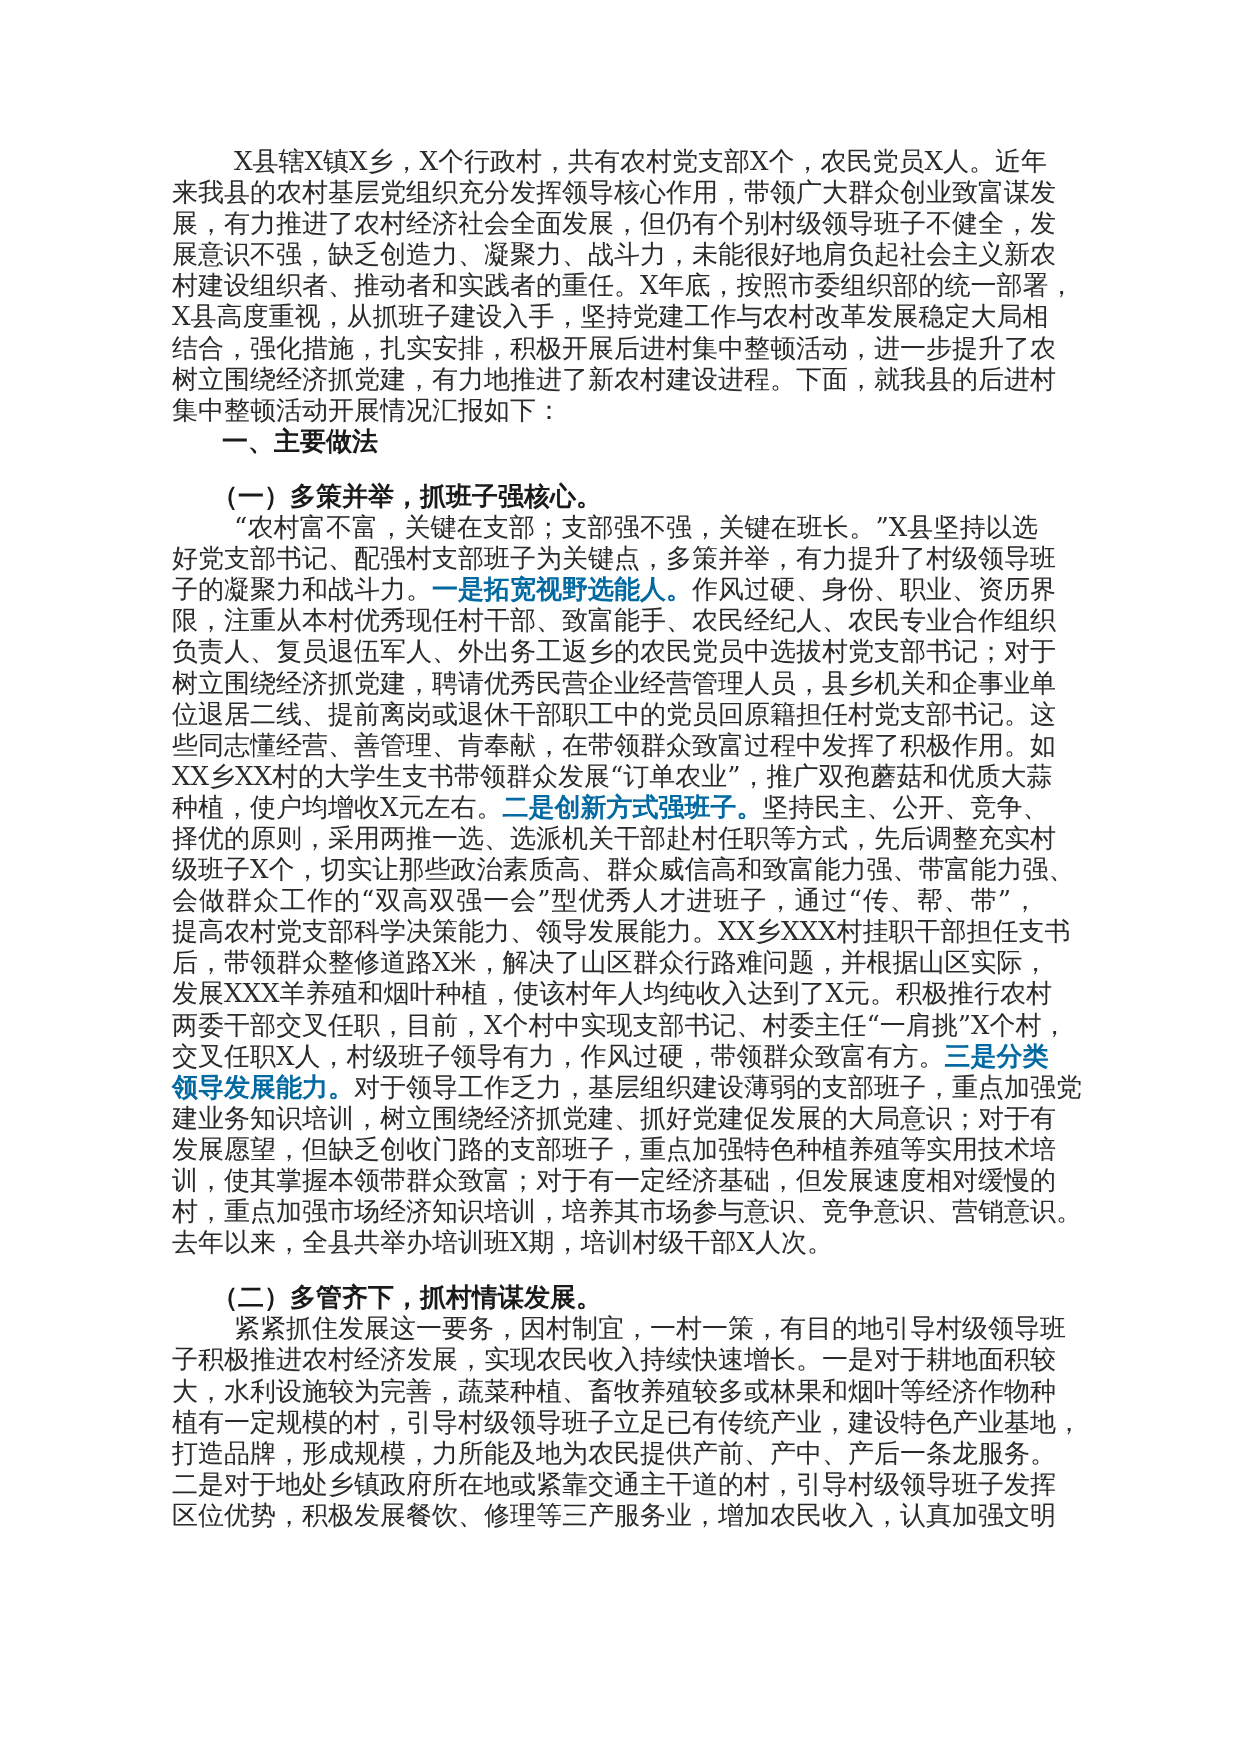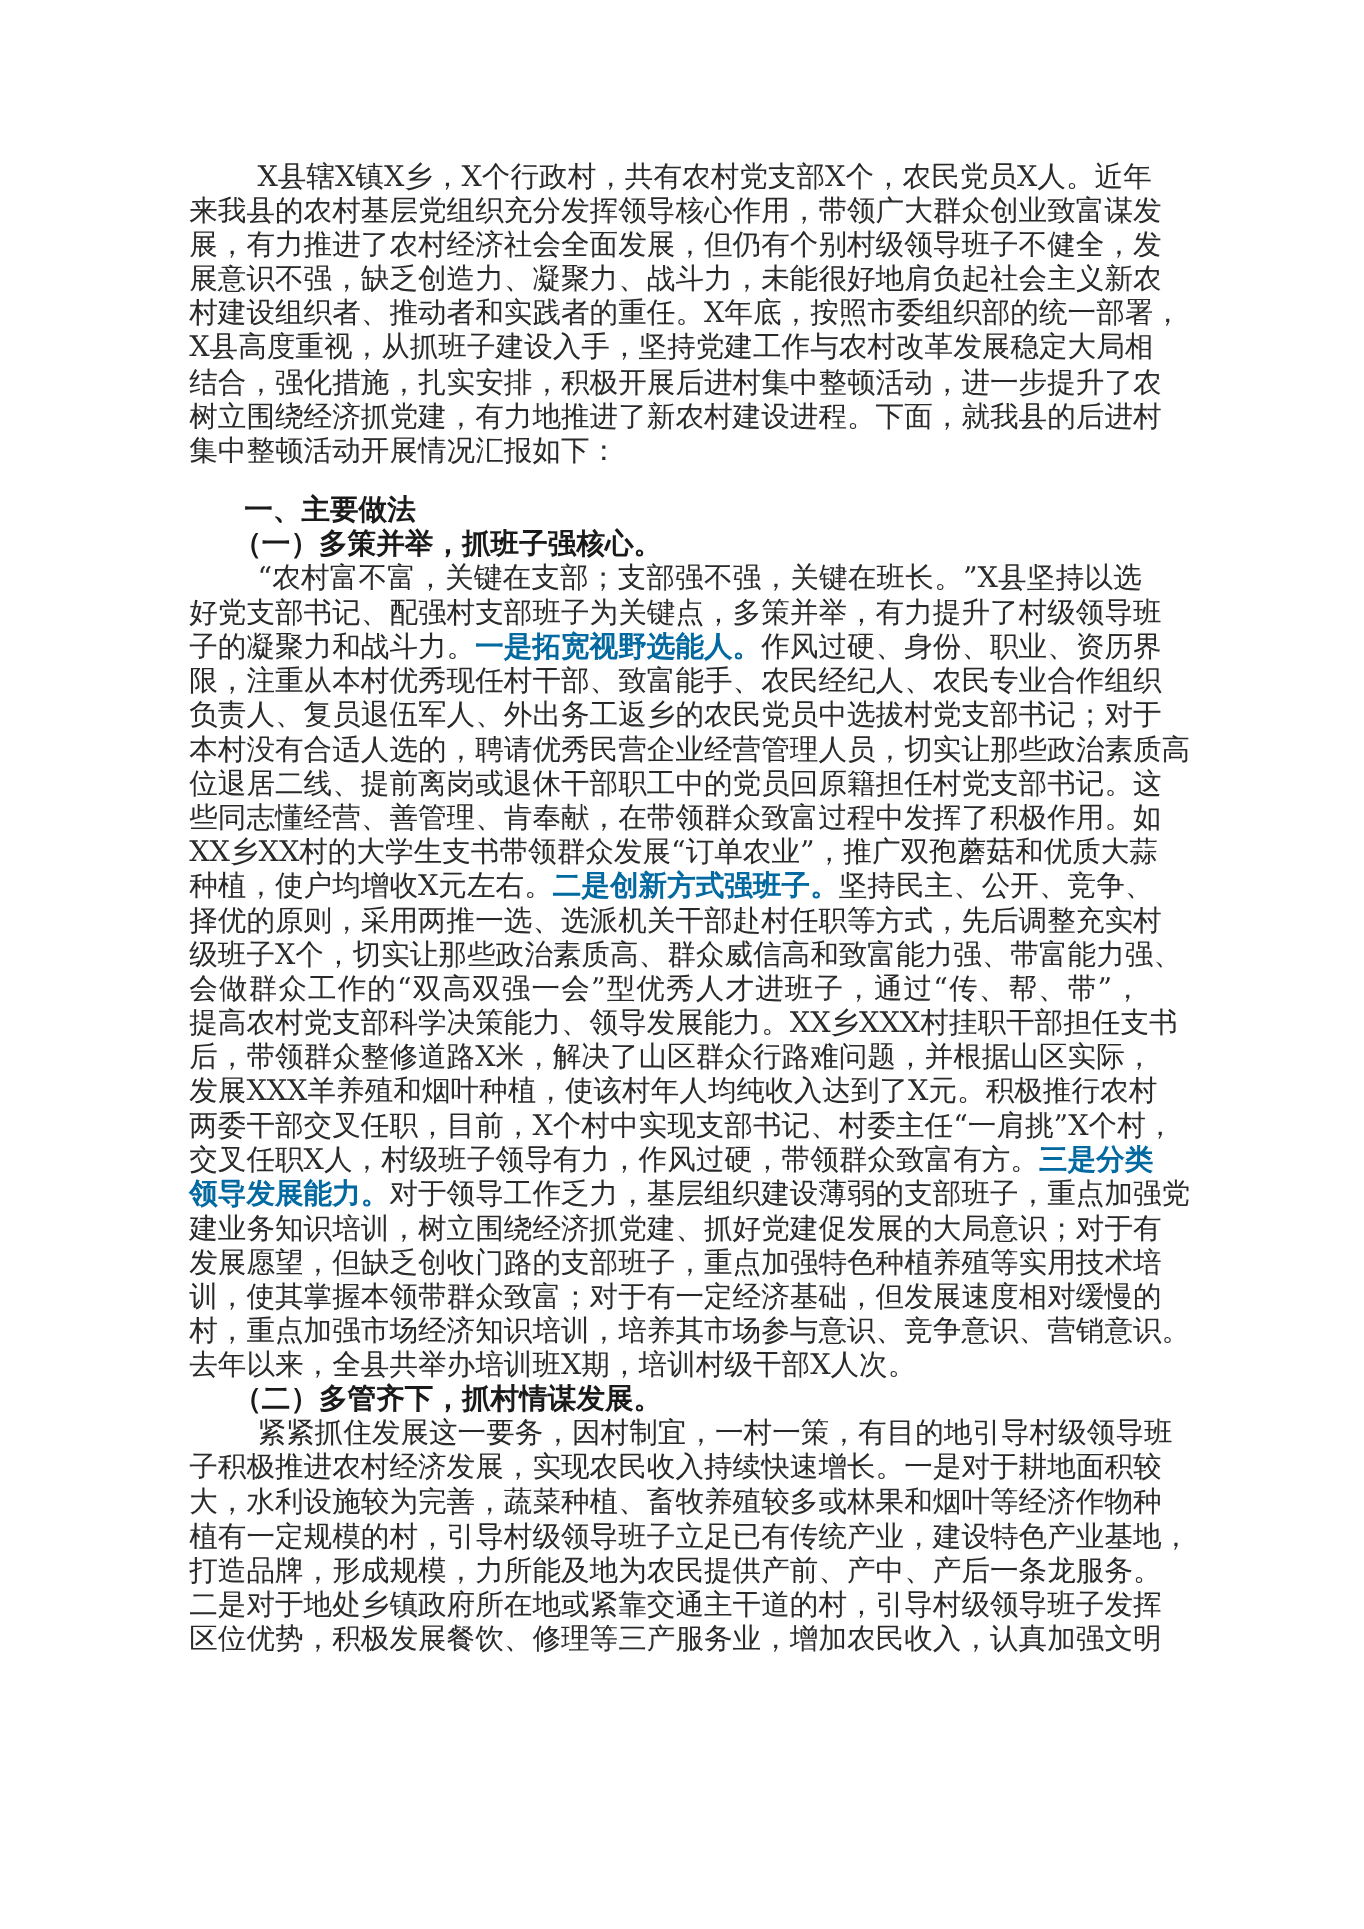--- a/index.html
+++ b/index.html
@@ -12,22 +12,22 @@
   .line {
     height: 31.1px; line-height: 31.1px;
     font-size: 26px;
     white-space: nowrap;
     text-align: justify; text-align-last: justify;
     letter-spacing: 0;
   }
   .line.last { text-align-last: left; }
   .line.indent { padding-left: 62px; }
   .line.heading { font-weight: bold; text-align-last: left; color: #1a1a1a; }
-  .line.heading.h1 { padding-left: 50px; margin-top: 23px; }
-  .line.heading.h2 { padding-left: 40px; }
+  .line.heading.h1 { padding-left: 50px; }
+  .line.heading.h2 { padding-left: 40px; margin-top: 24px; }
   .b { font-weight: bold; color: #0369a1; }
 </style>
 </head>
 <body>
 
 <div class="page">
 
   <div>
     <div class="line indent">X县辖X镇X乡，X个行政村，共有农村党支部X个，农民党员X人。近年</div>
     <div class="line">来我县的农村基层党组织充分发挥领导核心作用，带领广大群众创业致富谋发</div>
@@ -43,21 +43,21 @@
   <div class="line heading h1">一、主要做法</div>
 
   <div class="line heading h2">（一）多策并举，抓班子强核心。</div>
 
   <div>
     <div class="line indent">“农村富不富，关键在支部；支部强不强，关键在班长。”X县坚持以选</div>
     <div class="line">好党支部书记、配强村支部班子为关键点，多策并举，有力提升了村级领导班</div>
     <div class="line"><span>子的凝聚力和战斗力。</span><span class="b">一是拓宽视野选能人。</span><span>作风过硬、身份、职业、资历界</span></div>
     <div class="line">限，注重从本村优秀现任村干部、致富能手、农民经纪人、农民专业合作组织</div>
     <div class="line">负责人、复员退伍军人、外出务工返乡的农民党员中选拔村党支部书记；对于</div>
-    <div class="line">本村没有合适人选的，聘请优秀民营企业经营管理人员，切实让那些政治素质高</div>
+    <div class="line">树立围绕经济抓党建，聘请优秀民营企业经营管理人员，县乡机关和企事业单</div>
     <div class="line">位退居二线、提前离岗或退休干部职工中的党员回原籍担任村党支部书记。这</div>
     <div class="line">些同志懂经营、善管理、肯奉献，在带领群众致富过程中发挥了积极作用。如</div>
     <div class="line">XX乡XX村的大学生支书带领群众发展“订单农业”，推广双孢蘑菇和优质大蒜</div>
     <div class="line"><span>种植，使户均增收X元左右。</span><span class="b">二是创新方式强班子。</span><span>坚持民主、公开、竞争、</span></div>
     <div class="line">择优的原则，采用两推一选、选派机关干部赴村任职等方式，先后调整充实村</div>
     <div class="line">级班子X个，切实让那些政治素质高、群众威信高和致富能力强、带富能力强、</div>
     <div class="line">会做群众工作的“双高双强一会”型优秀人才进班子，通过“传、帮、带”，</div>
     <div class="line">提高农村党支部科学决策能力、领导发展能力。XX乡XXX村挂职干部担任支书</div>
     <div class="line">后，带领群众整修道路X米，解决了山区群众行路难问题，并根据山区实际，</div>
     <div class="line">发展XXX羊养殖和烟叶种植，使该村年人均纯收入达到了X元。积极推行农村</div>

